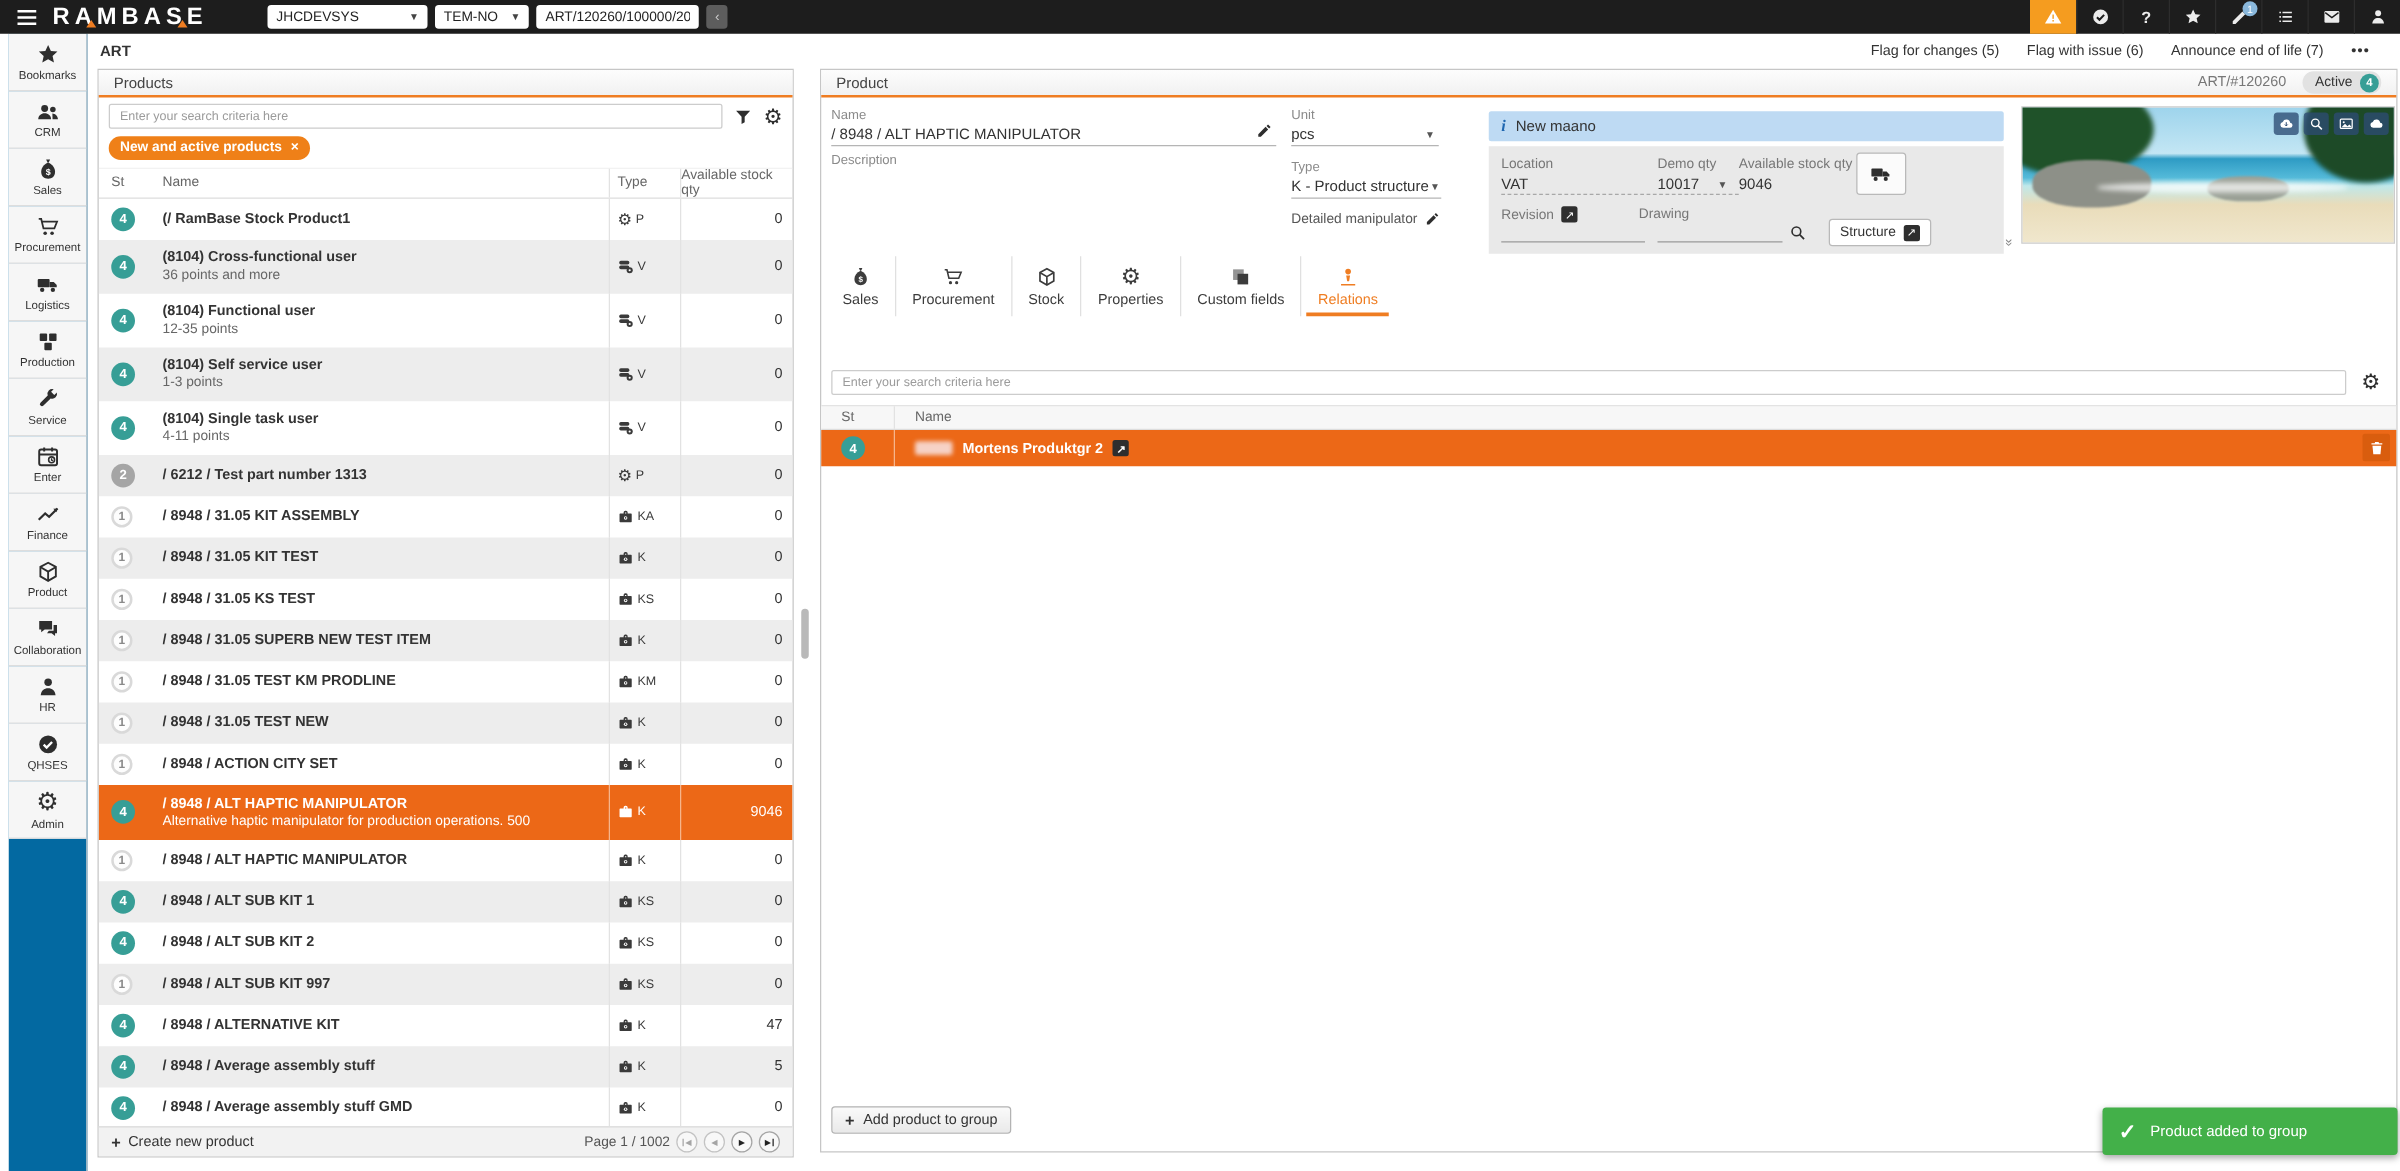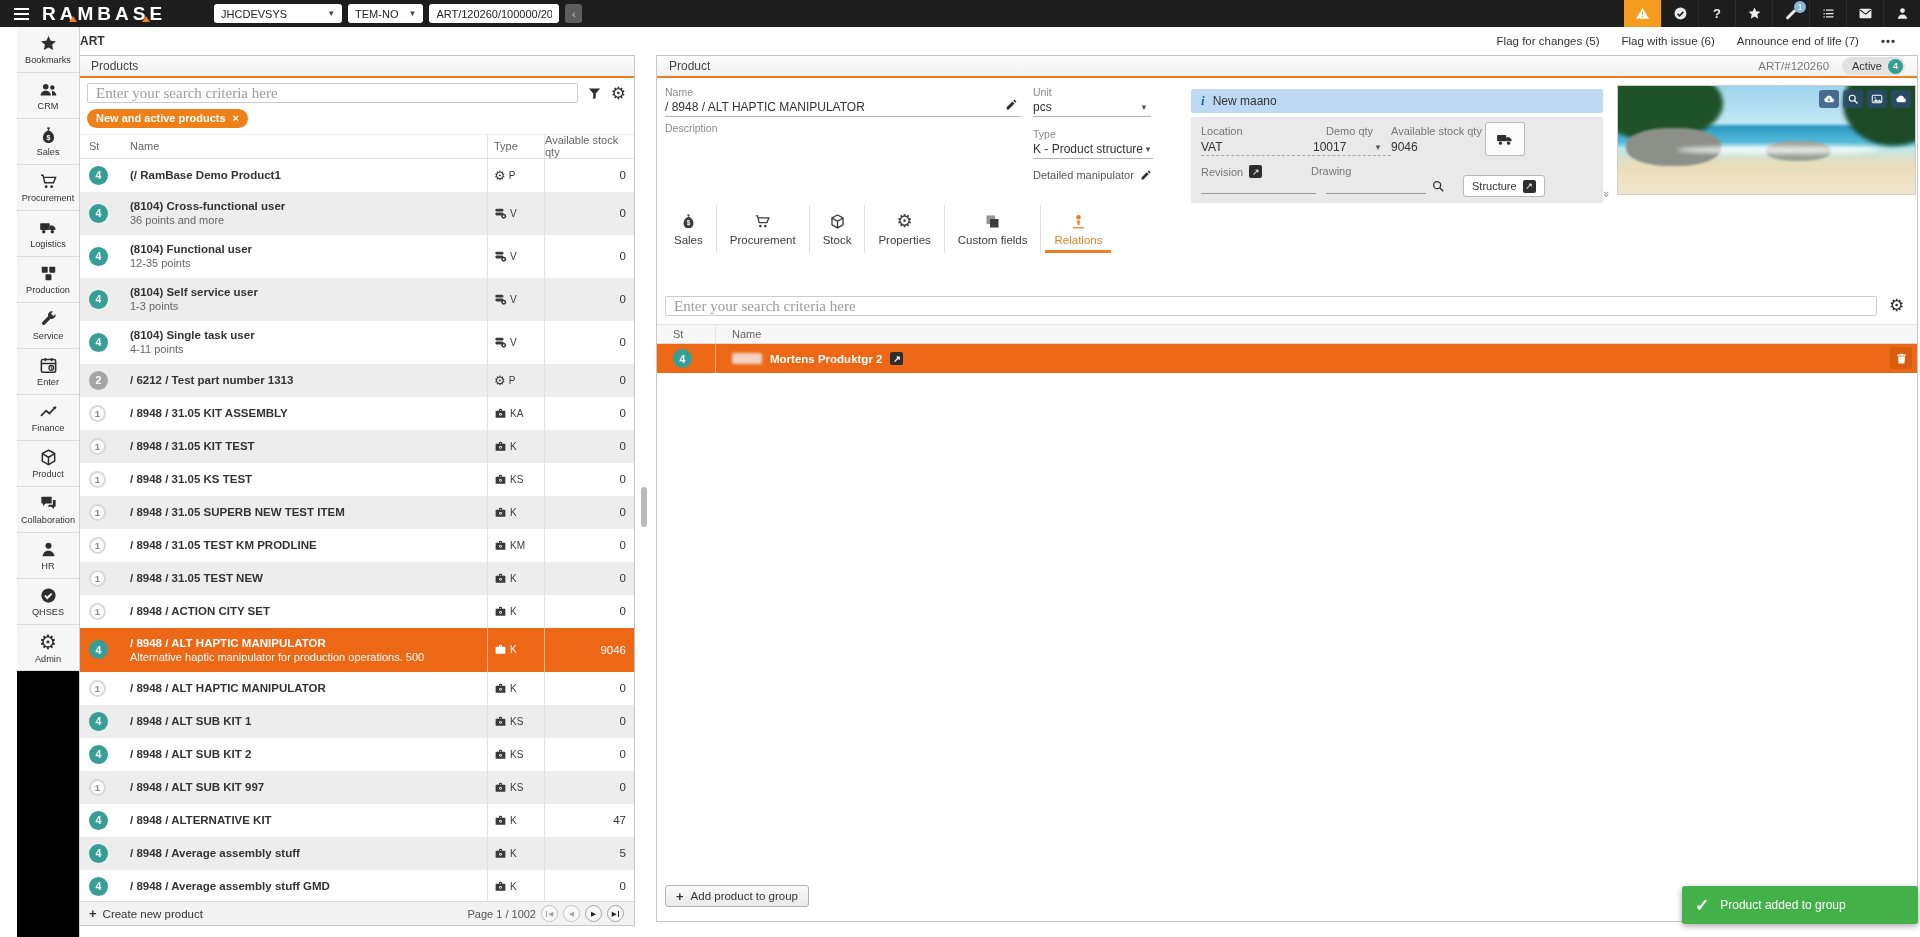--- a/index.html
+++ b/index.html
@@ -18,36 +18,36 @@
   .tb-ctl .car{margin-left:10px;font-size:8px;color:#444}
   .tb-back{width:17px;height:19px;background:#5d5d5d;color:#ccc;border-radius:3px;display:flex;align-items:center;justify-content:center;font-size:11px;cursor:pointer}
   .tb-icons{margin-left:auto;display:flex;height:27px}
   .tb-icon{width:37px;height:27px;display:flex;align-items:center;justify-content:center;border-left:1px solid #2d2d2d;color:#ececec;position:relative;font-size:14px;cursor:pointer}
   .tb-icon svg{width:15px;height:15px;fill:currentColor}
   .tb-icon.warn{background:#f59c1f;border-left:none}
   .tb-icon .q{font-weight:bold;font-size:13px}
   .tb-badge{position:absolute;top:1px;right:3px;background:#8ab8dc;color:#fff;border-radius:50%;width:12px;height:12px;font-size:8.5px;display:flex;align-items:center;justify-content:center}
 
   
-  .sidebar{position:absolute;top:27px;left:17px;width:63px;bottom:0;background:#000000;border-right:1px solid #d0d0d0;z-index:20}
+  .sidebar{position:absolute;top:27px;left:7px;width:63px;bottom:0;background:#0369a1;border-right:1px solid #d0d0d0;z-index:20}
   .sb-item{height:46px;border-bottom:1px solid #ddd;display:flex;flex-direction:column;align-items:center;justify-content:center;gap:2px;color:#2e2e2e;cursor:pointer;background:#f6f6f6}
   .sb-item .icon{font-size:19px;color:#2e2e2e}
   .sb-item .glyph{font-size:20px}
   .sb-label{font-size:9.2px;color:#333;white-space:nowrap}
 
   .art-label{position:absolute;left:80px;top:34px;font-weight:bold;font-size:12px;color:#333}
 
   
   .panel{position:absolute;background:#fff;border:1px solid #c6c6c6}
   .panel-header{height:22px;background:linear-gradient(#fdfdfd,#f1f1f1);border-bottom:2px solid #ef7d22;display:flex;align-items:center;padding:0 12px;font-size:12px;color:#444}
 
   
   .left-panel{left:78px;top:55px;width:557px;height:871px;display:flex;flex-direction:column}
   .search-row{display:flex;align-items:center;padding:5px 8px 3px;gap:9px}
-  .search-input{flex:1;height:20px;border:1px solid #ccc;border-radius:2px;font-size:15px;padding:0 8px;color:#444;outline:none;font-family:Liberation Serif, serif}
+  .search-input{flex:1;height:20px;border:1px solid #ccc;border-radius:2px;font-size:10px;padding:0 8px;color:#444;outline:none;font-family:Liberation Sans, sans-serif}
   .search-input::placeholder{color:#9b9b9b}
   .tool-ic{color:#2e2e2e;font-size:15px;cursor:pointer}
   .tool-ic.glyph{font-size:17px}
   .chip-row{padding:2px 8px 6px}
   .chip{display:inline-flex;align-items:center;gap:7px;background:#ef8018;color:#fff;font-size:11px;font-weight:bold;height:19px;padding:0 9px;border-radius:11px;cursor:pointer}
   .ptable{flex:1;display:flex;flex-direction:column;overflow:hidden}
   .thead{display:flex;height:25px;align-items:center;font-size:11px;color:#666;border-bottom:1px solid #ddd;border-top:1px solid #eee}
   .c-st{width:46px;padding-left:10px;display:flex;align-items:center;height:100%}
   .c-name{flex:1;padding-left:5px;display:flex;flex-direction:column;justify-content:center;overflow:hidden}
   .c-type{width:57px;border-left:1px solid #e2e2e2;padding-left:6px;height:100%;display:flex;align-items:center;color:#3a3a3a}
@@ -389,21 +389,21 @@
         </div>
       <div class="c-type">Type</div>
       <div class="c-qty">Available stock qty</div>
     </div>
     <div>
         <div class="row">
      <div class="c-st">
             <span class="st teal">4</span>
           </div>
      <div class="c-name">
-            <span class="name-main">(/ RamBase Demo Product1</span>
+            <span class="name-main">(/ RamBase Stock Product1</span>
           </div>
      <div class="c-type">
             <span class="icon glyph tico">⚙</span>
             <span class="tcode">P</span>
           </div>
      <div class="c-qty">0</div>
    </div>
         <div class="row h2">
      <div class="c-st">
             <span class="st teal">4</span>
@@ -856,21 +856,21 @@
   <div class="banner">
     <span class="i">i</span>
     <span>New maano</span>
   </div>
   <div class="stockbox">
     <span class="sb-lab" style="left:10px;top:8px">Location</span>
     <span class="sb-val" style="left:10px;top:23px">VAT</span>
     <span class="dash" style="left:10px;top:24px;width:190px;height:15px"></span>
     <span class="caret" style="left:183px;top:26px">▼</span>
     <span class="sb-lab" style="left:135px;top:8px">Demo qty</span>
-    <span class="sb-val" style="left:122px;top:23px">10017</span>
+    <span class="sb-val" style="left:135px;top:23px">10017</span>
     <span class="sb-lab" style="left:200px;top:8px">Available stock qty</span>
     <span class="sb-val" style="left:200px;top:23px">9046</span>
     <span class="truckbtn icon">
         <svg viewBox="0 0 24 24">
           <rect x="1.5" y="6.5" width="12" height="8.5" rx="1"></rect>
           <path d="M13.5 9.5h4.2l3 3.2v2.3h-7.2z"></path>
           <circle cx="6" cy="17.5" r="2.2"></circle>
           <circle cx="16.8" cy="17.5" r="2.2"></circle>
         </svg>
       </span>

